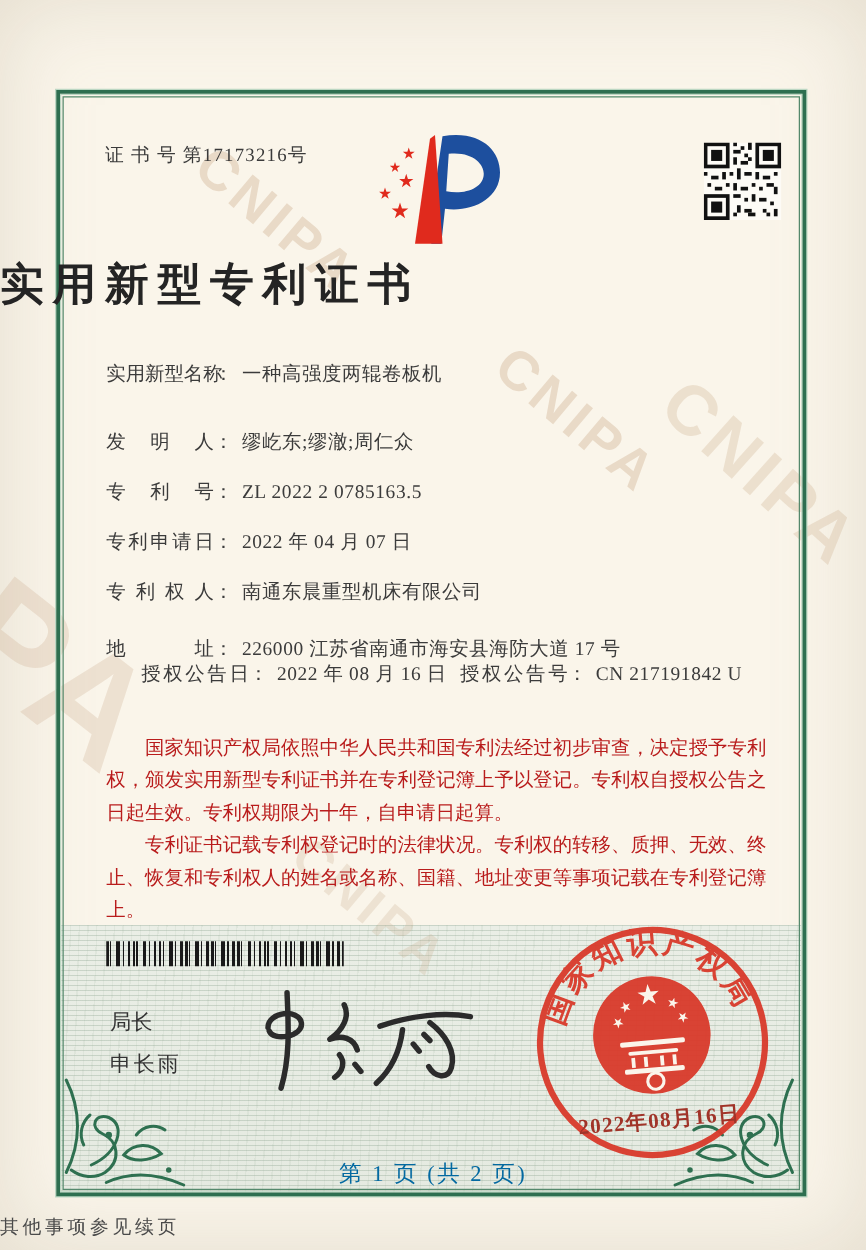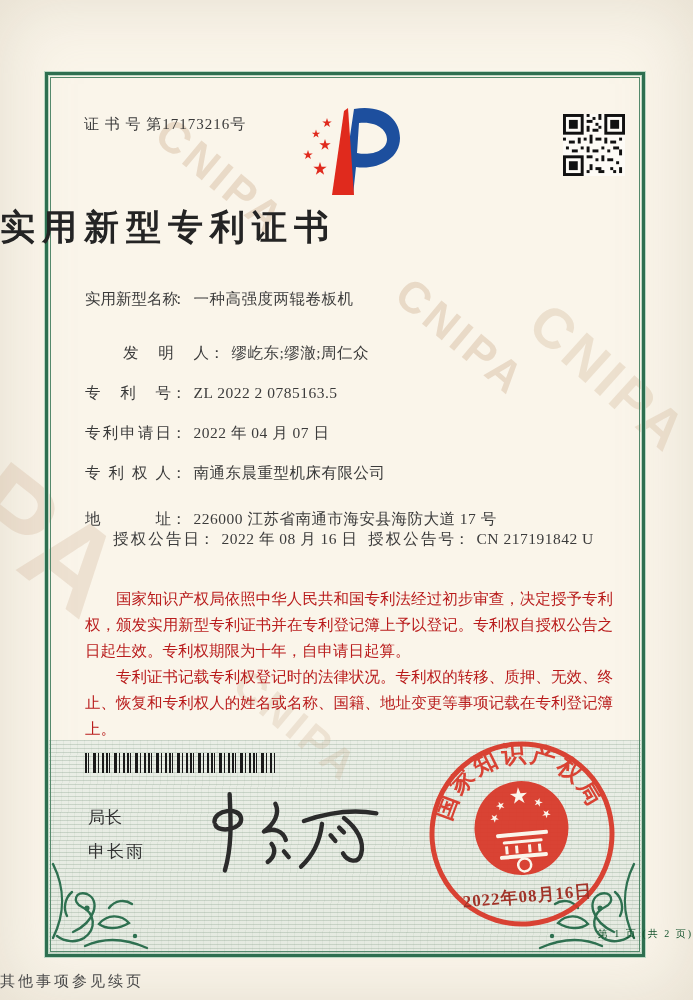--- a/index.html
+++ b/index.html
@@ -50,21 +50,21 @@
     text-align:left; font-size:35px; font-weight:bold; letter-spacing:7px; color:#242424;
   }
   
   .row { position:absolute; left:85px; z-index:4; font-size:15.5px; color:#3b3b3b; white-space:nowrap; }
   .row .lbl {
     display:inline-block; width:86px; text-align:justify; text-align-last:justify;
     vertical-align:bottom;
   }
   .row .colon { display:inline-block; }
   .row .val { display:inline-block; margin-left:7px; letter-spacing:.5px; }
-  .r1 { top:289px; } .r2 { top:343px;margin-left:38px; } .r3 { top:383px; } .r4 { top:423px; }
+  .r1 { top:289px; } .r2 { top:343px; } .r3 { top:383px; } .r4 { top:423px; }
   .r5 { top:463px; } .r6 { top:509px; } .r7 { top:529px;margin-left:28px; }
   .pair2 { position:absolute; left:255px; top:0; }
   .pair2 .lbl { width:86px; }
   
   .body-text {
     position:absolute; left:85px; top:586px; width:528px; z-index:4;
     font-size:15.5px; line-height:26px; color:#b91c1c; text-align:justify;
   }
   .body-text p { text-indent:2em; }
   
@@ -83,21 +83,21 @@
   .signature { position:absolute; left:185px; top:780px; z-index:4; }
   
   .seal { position:absolute; left:424px; top:736px; z-index:5; transform:rotate(-5deg); opacity:.95; }
   
   .orn { position:absolute; z-index:4; }
   .orn-left  { left:47px;  top:836px; }
   .orn-right { left:525px; top:836px; transform:scaleX(-1); }
   
   .page-info {
     position:absolute; left:0; top:927px; width:100%; z-index:4;
-    text-align:right; font-size:10px; letter-spacing:2px; color:#14532d;
+    text-align:center; font-size:18px; letter-spacing:2px; color:#0369a1;
   }
   .cont-note {
     position:absolute; left:0; top:972px; width:100%; z-index:4;
     text-align:left; font-size:15px; letter-spacing:3px; color:#4a4a4a;
   }
 </style>
 </head>
 <body>
 
 <div class="photo">

